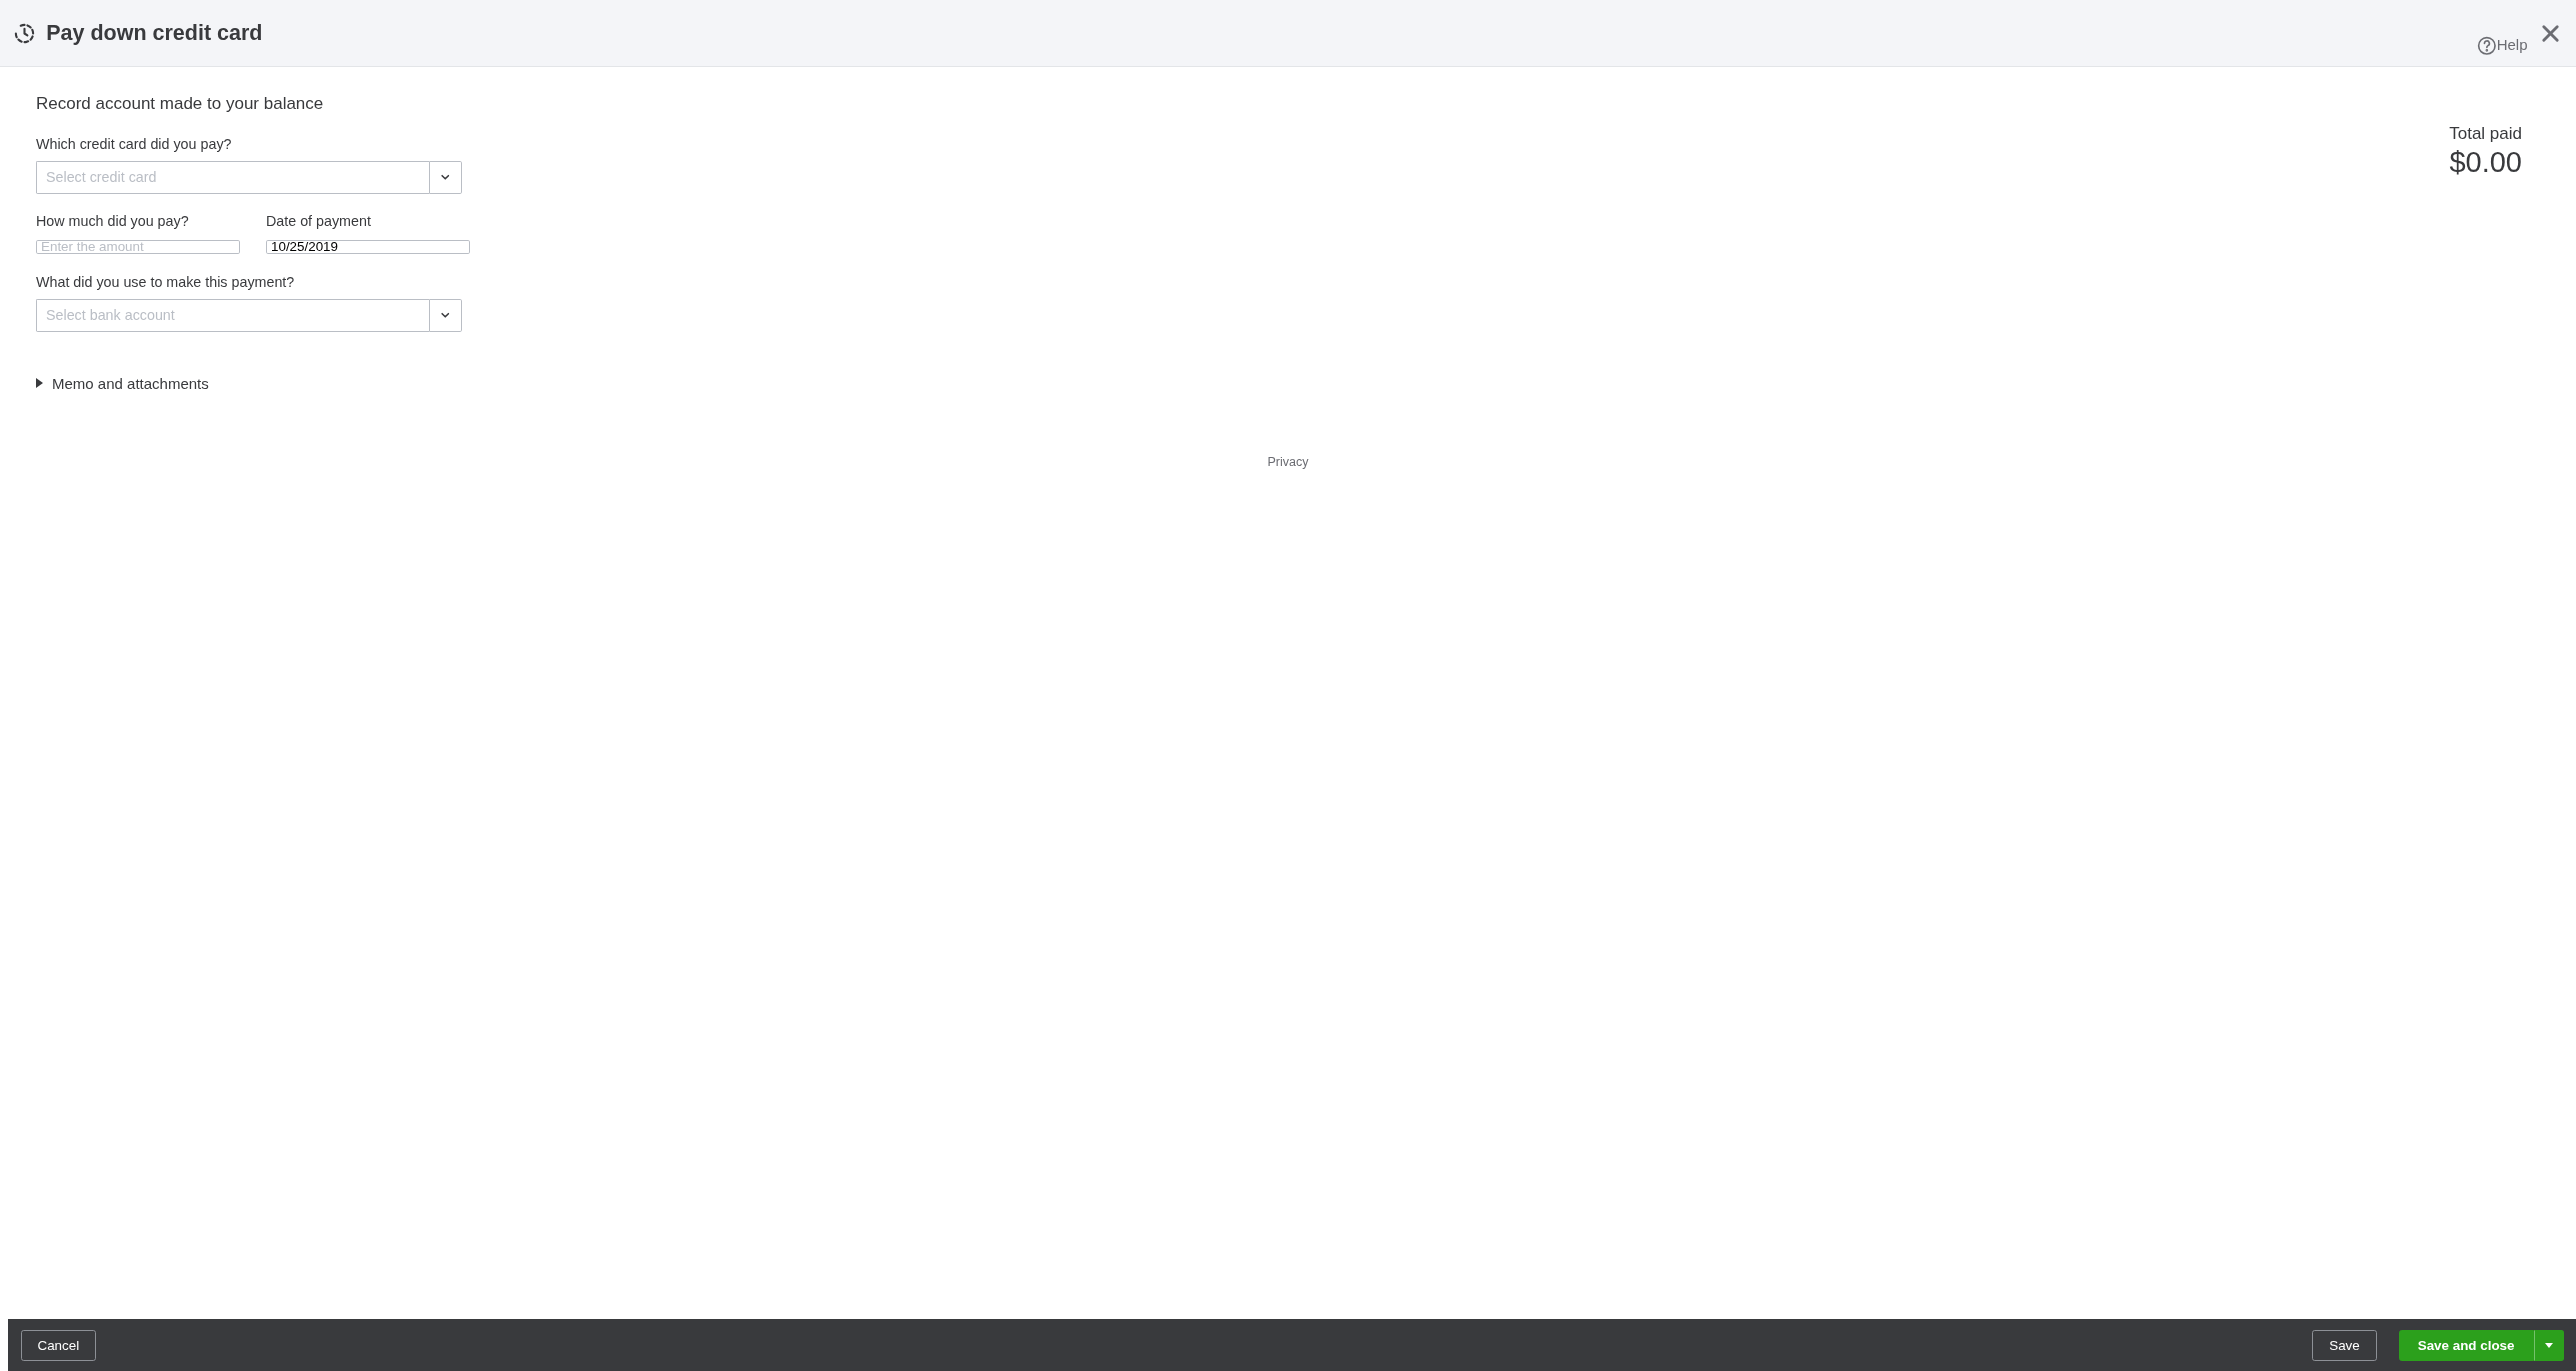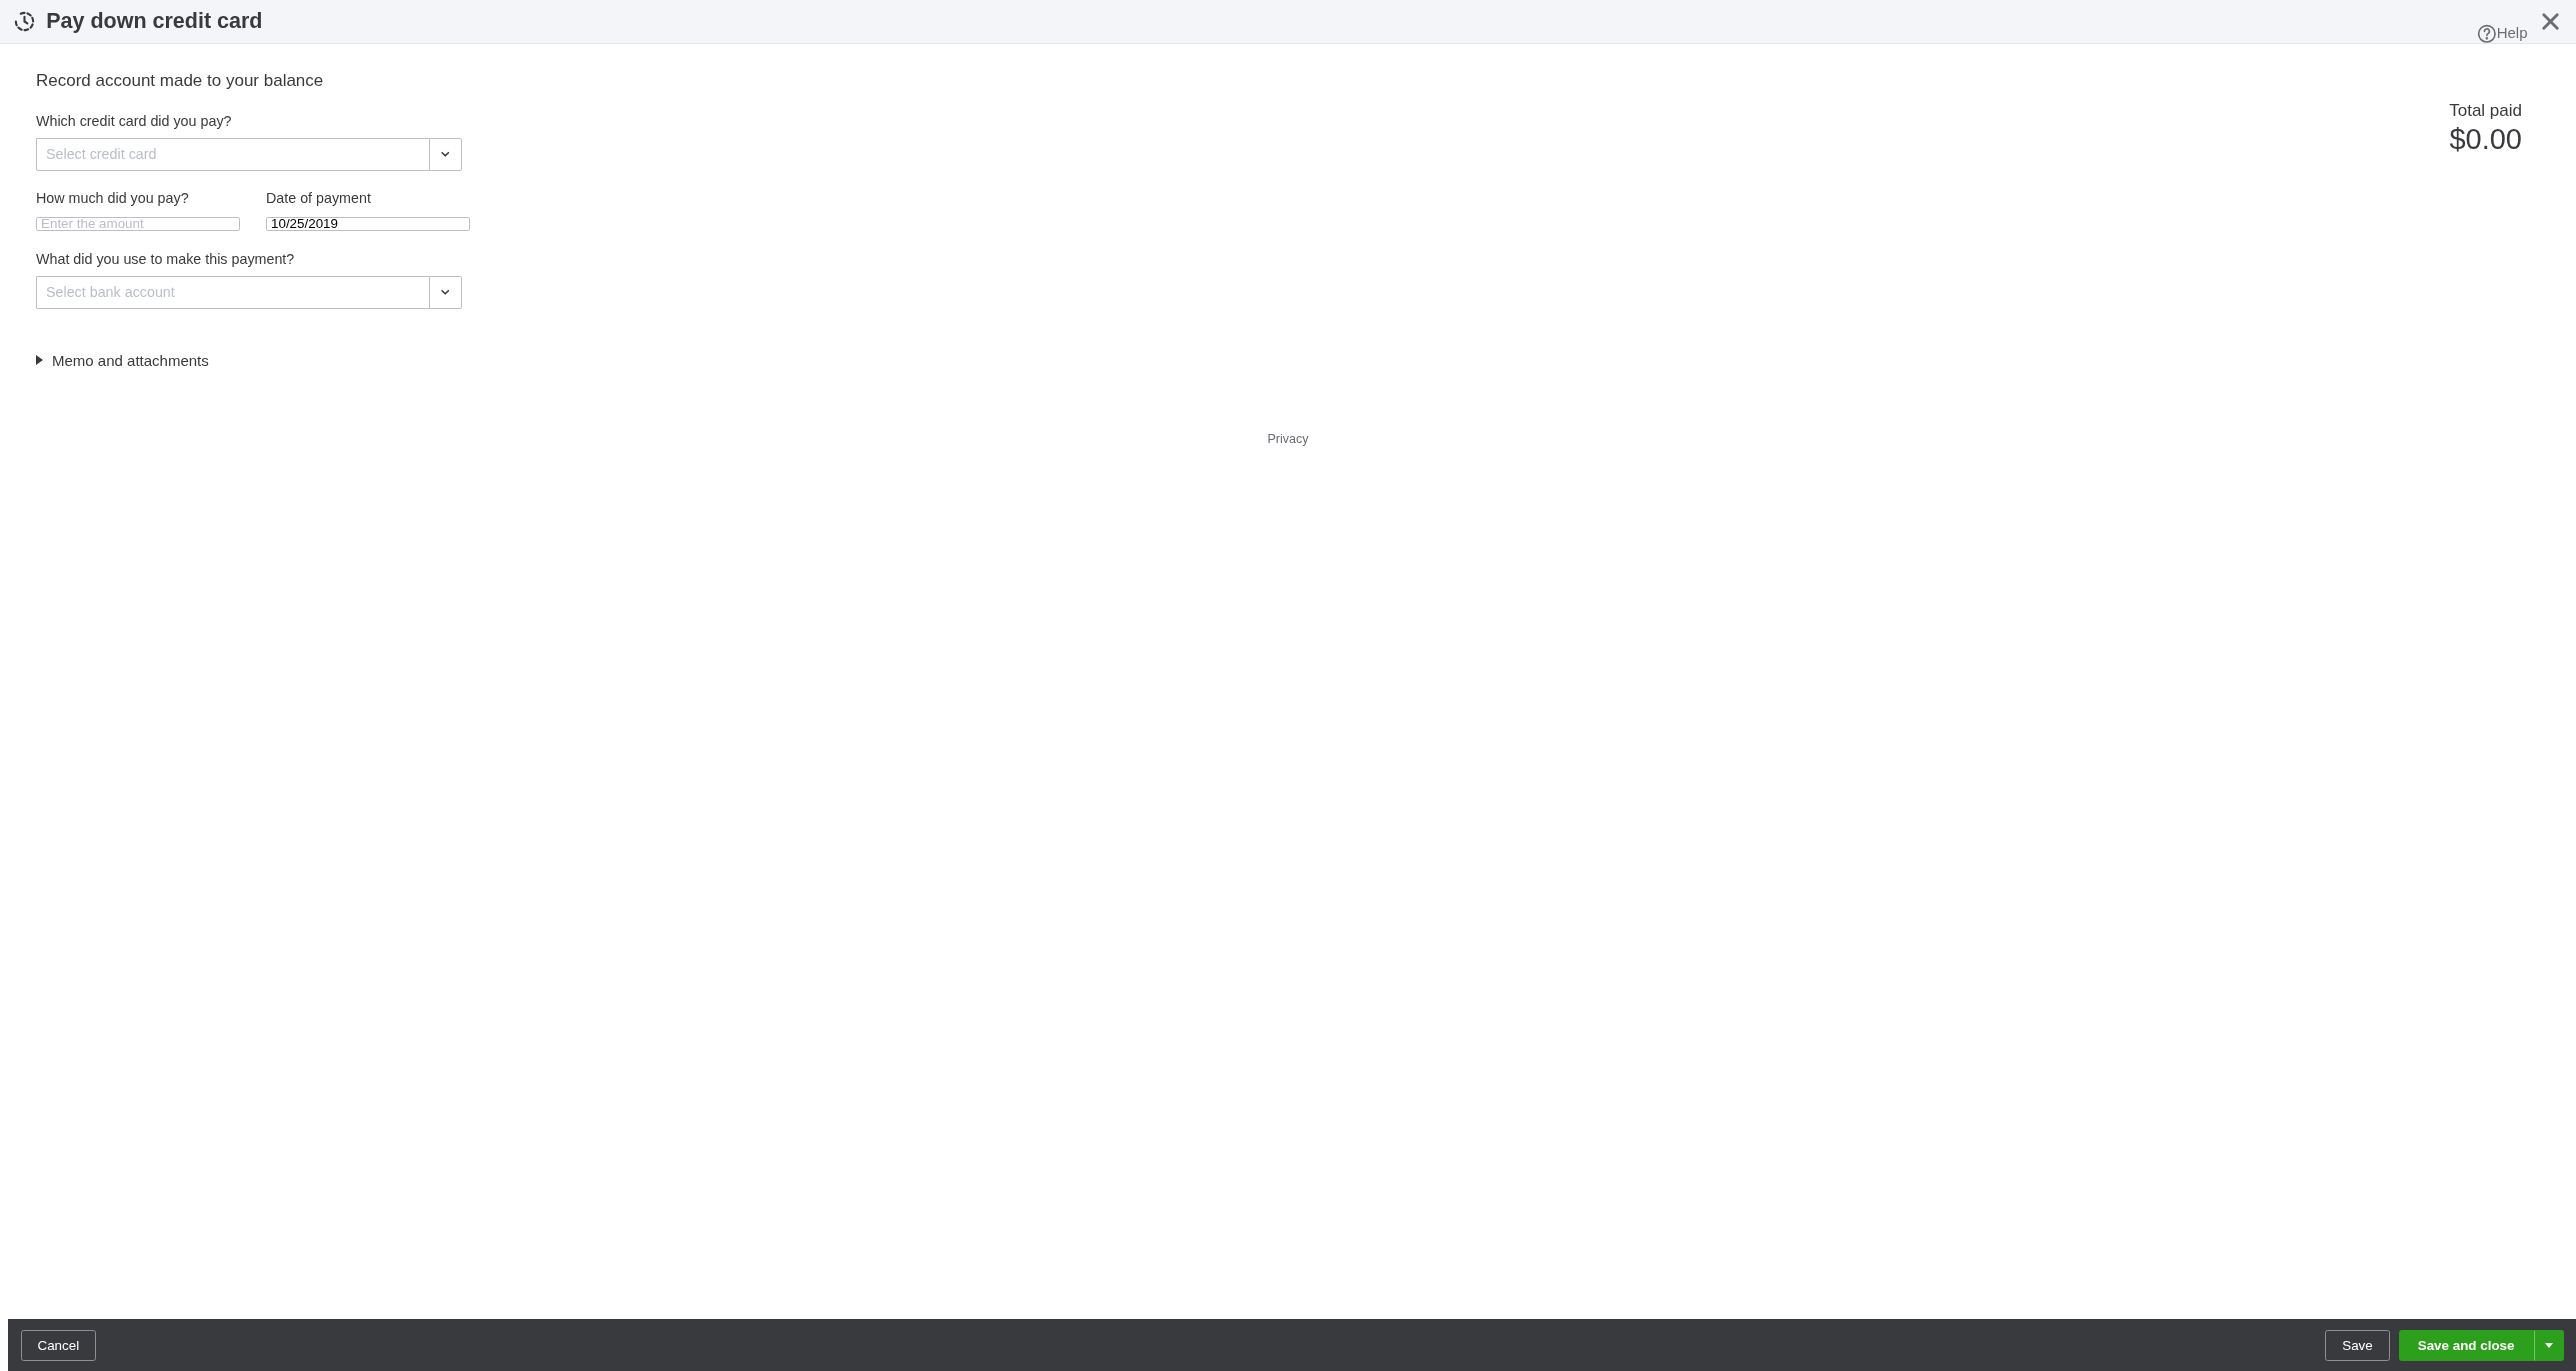--- a/index.html
+++ b/index.html
@@ -11,21 +11,21 @@
       font-family: -apple-system, BlinkMacSystemFont, "Segoe UI", Helvetica, Arial, sans-serif;
       background: #ffffff;
       color: #393a3d;
       width: 2576px;
       height: 1371px;
       transform-origin: top left;
       overflow: hidden;
     }
     .header {
       background: #f4f5f8;
-      height: 44px;
+      height: 67px;
       display: flex;
       align-items: center;
       padding: 0 12.5px;
       border-bottom: 0.9px solid #e3e5e8;
     }
     .header-left {
       display: flex;
       align-items: center;
       gap: 10.7px;
     }
@@ -194,21 +194,21 @@
       border: 0.9px solid transparent;
     }
     .btn-cancel {
       background: transparent;
       border: 0.9px solid #8d9096;
       color: #ffffff;
     }
     .footer-right {
       margin-left: auto;
       display: flex;
-      gap: 9px;
+      gap: 22px;
     }
     .btn-save {
       background: transparent;
       border: 0.9px solid #8d9096;
       color: #ffffff;
     }
     .btn-primary-group {
       display: flex;
       border-radius: 12px;
     }

